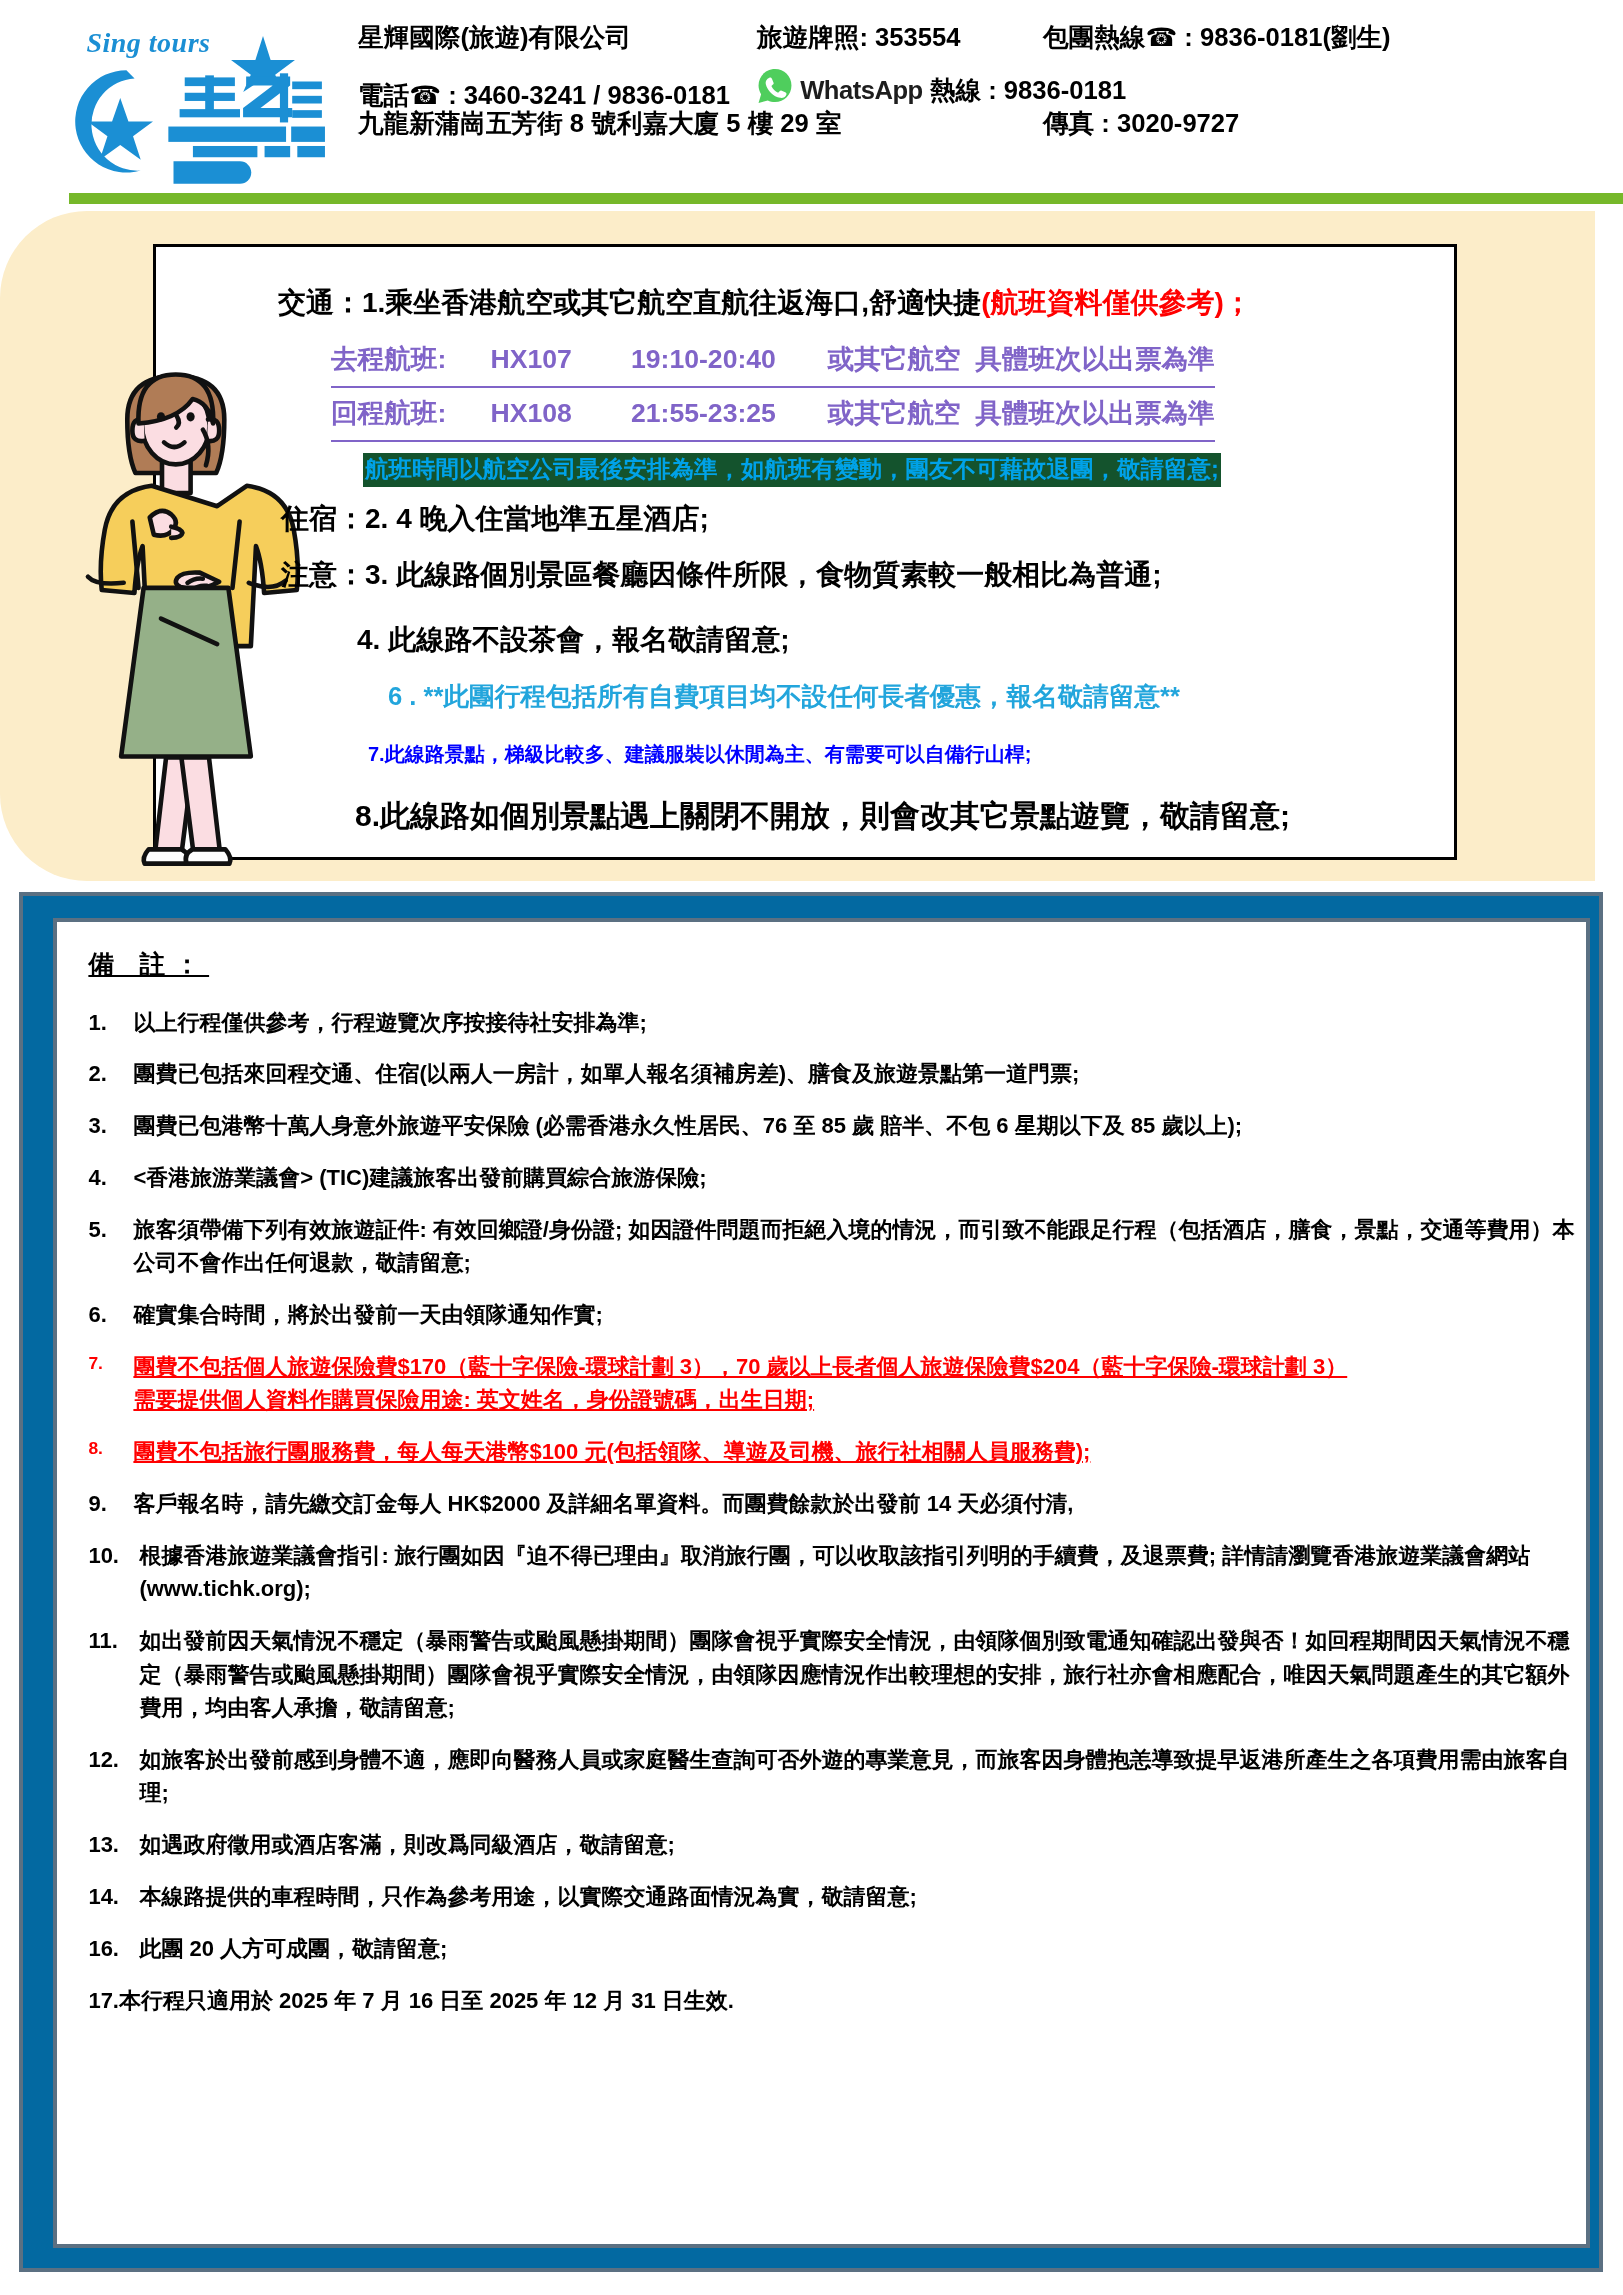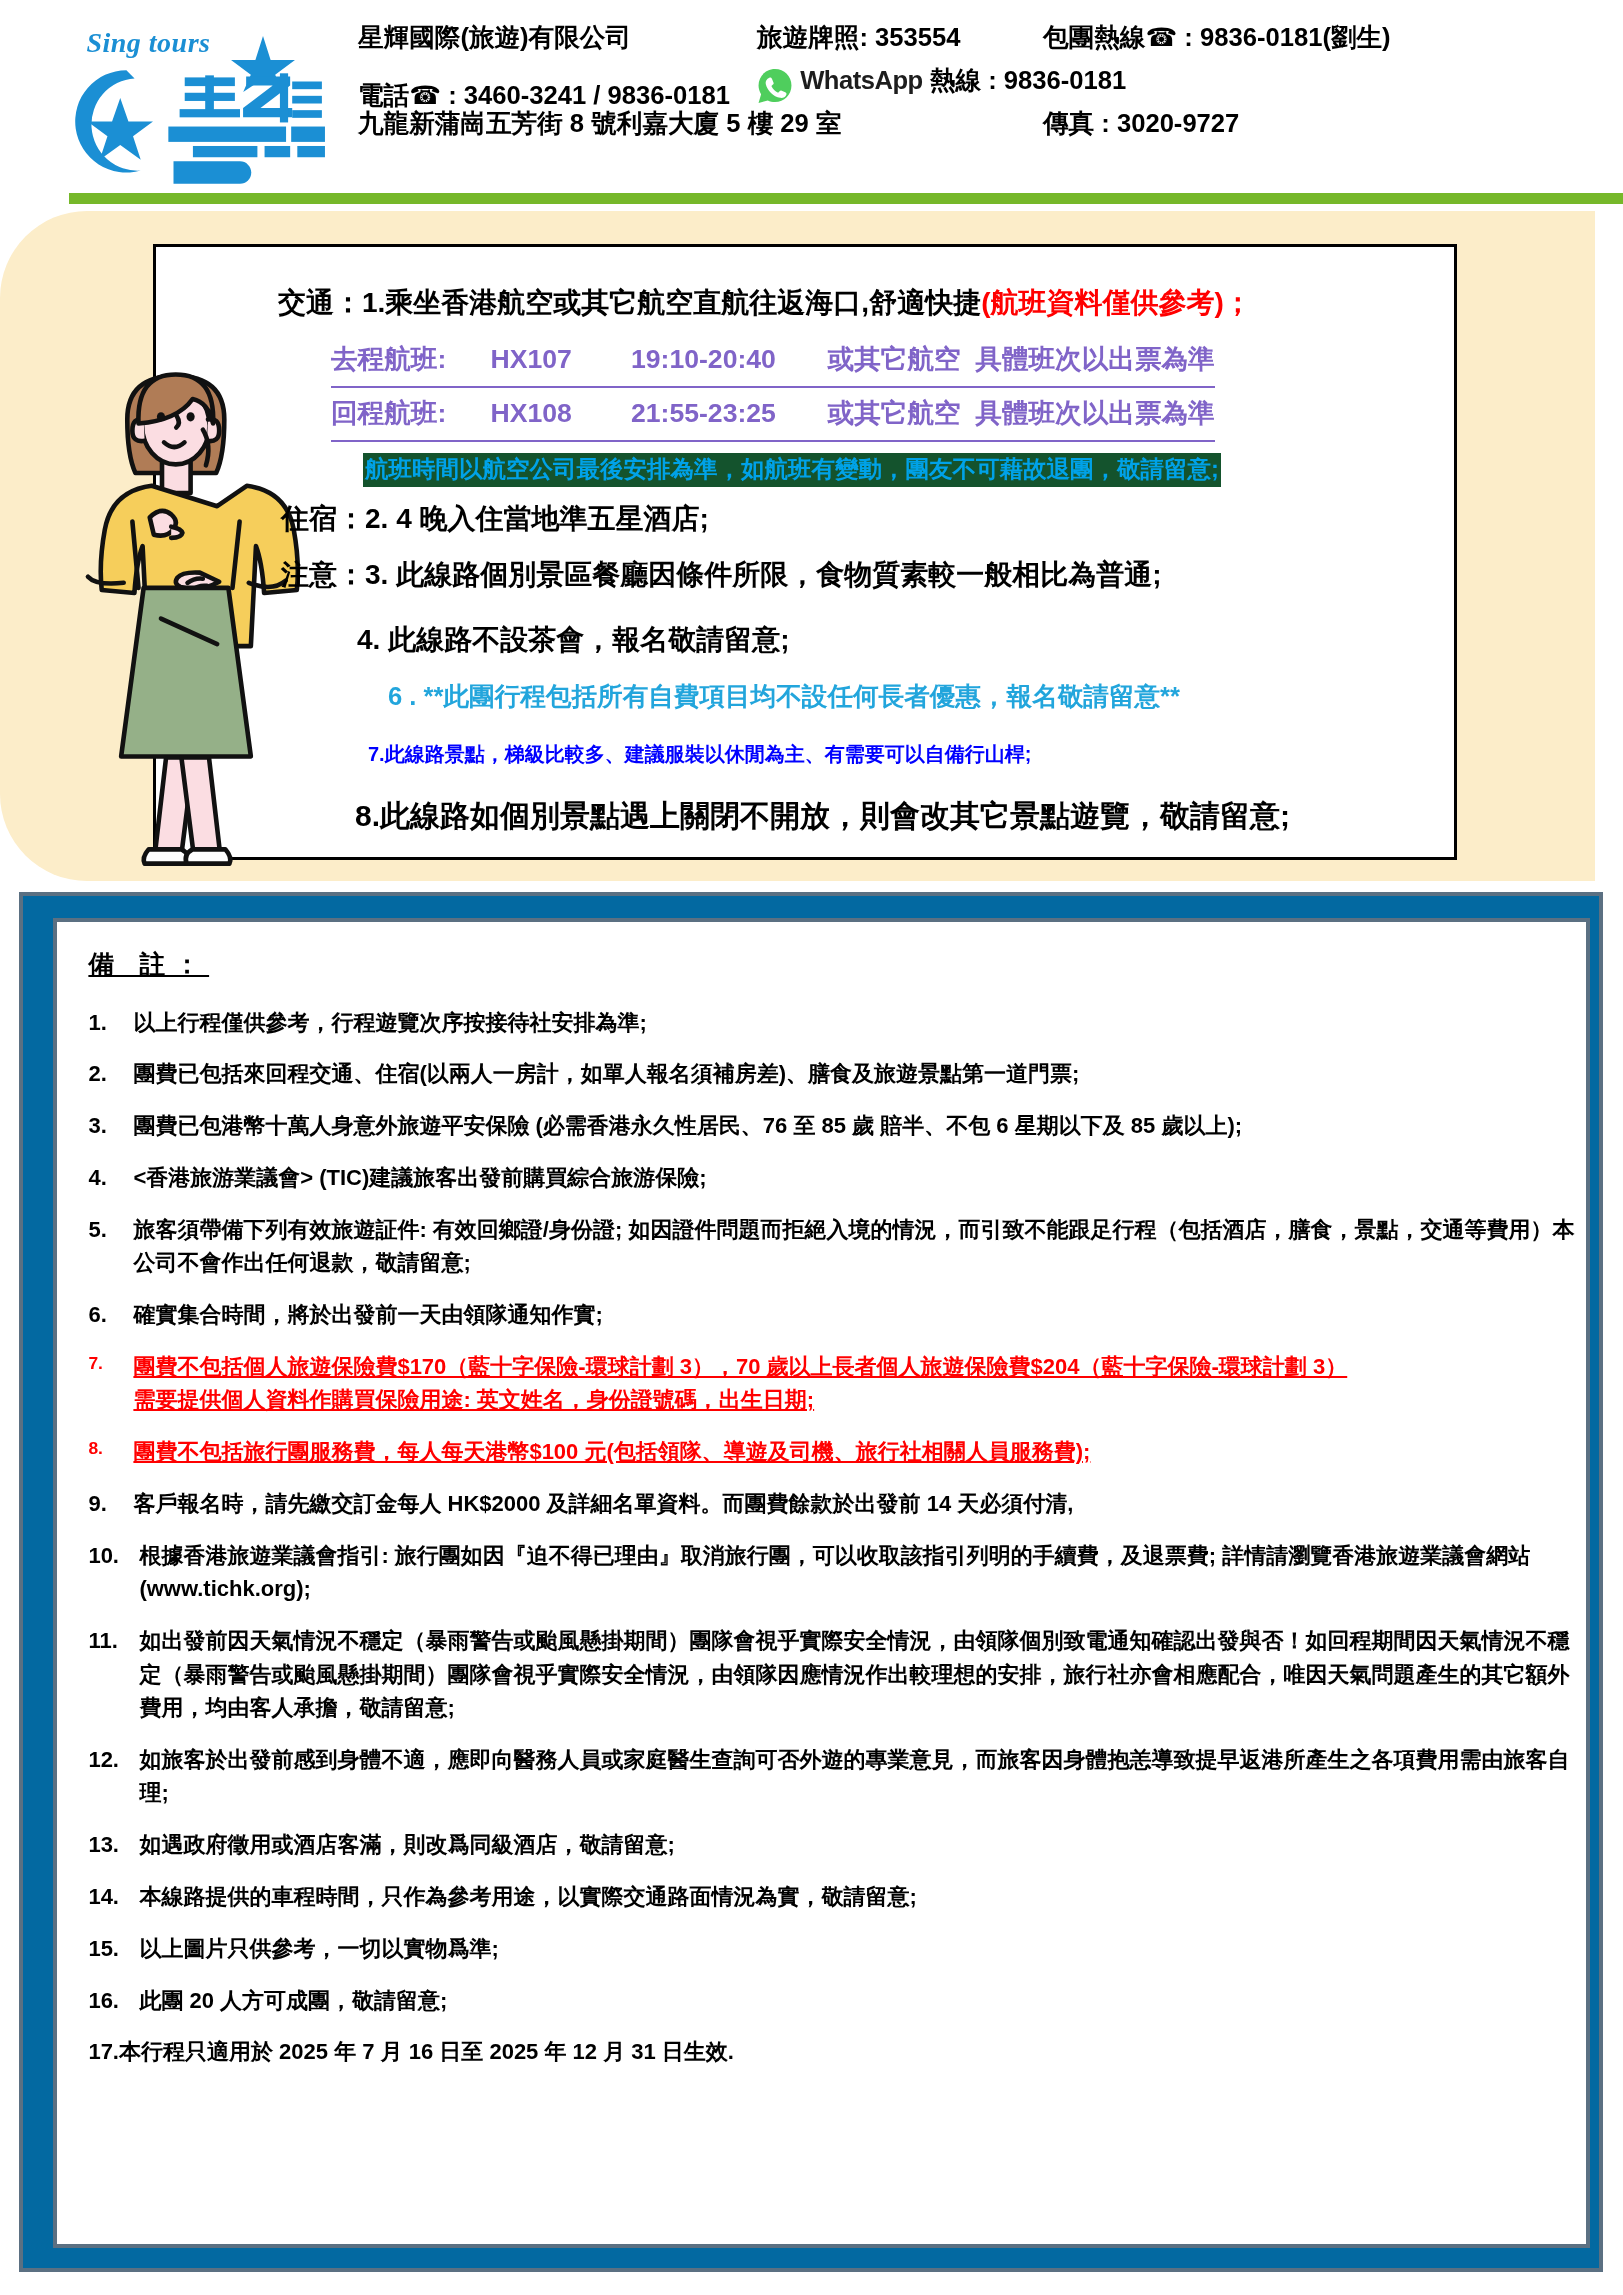--- a/index.html
+++ b/index.html
@@ -51,21 +51,21 @@
   }
   .hdr-cell {
     font-size: 25.6px;
     font-weight: bold;
     color: #000;
     line-height: 1;
   }
   .c1 { width: 399px; }
   .c2 { width: 286px; }
   .c3 { width: auto; }
-  .wa-wrap { display: inline-flex; align-items: flex-start; gap: 7.2px; }
+  .wa-wrap { display: inline-flex; align-items: flex-end; gap: 7.2px; }
   .wa-text {
     font-family: "Liberation Sans", sans-serif;
     font-weight: bold;
     font-size: 25.6px;
     color: #1d1d1d;
     letter-spacing: -0.5px;
   }
 
   .green-bar {
     position: absolute;
@@ -400,24 +400,20 @@
         <div class="ritem">
           <div class="rnum num-wide">13.</div>
           <div class="rtext">如遇政府徵用或酒店客滿，則改爲同級酒店，敬請留意;</div>
         </div>
 
         <div class="ritem">
           <div class="rnum num-wide">14.</div>
           <div class="rtext">本線路提供的車程時間，只作為參考用途，以實際交通路面情況為實，敬請留意;</div>
         </div>
 
-        <div class="ritem">
-          <div class="rnum num-wide">15.</div>
-          <div class="rtext">以上圖片只供參考，一切以實物爲準;</div>
-        </div>
 
         <div class="ritem">
           <div class="rnum num-wide">16.</div>
           <div class="rtext">此團 20 人方可成團，敬請留意;</div>
         </div>
 
         <div class="ritem item17">
           <div class="rnum">17.</div>
           <div class="rtext">本行程只適用於 2025 年 7 月 16 日至 2025 年 12 月 31 日生效.</div>
         </div>

